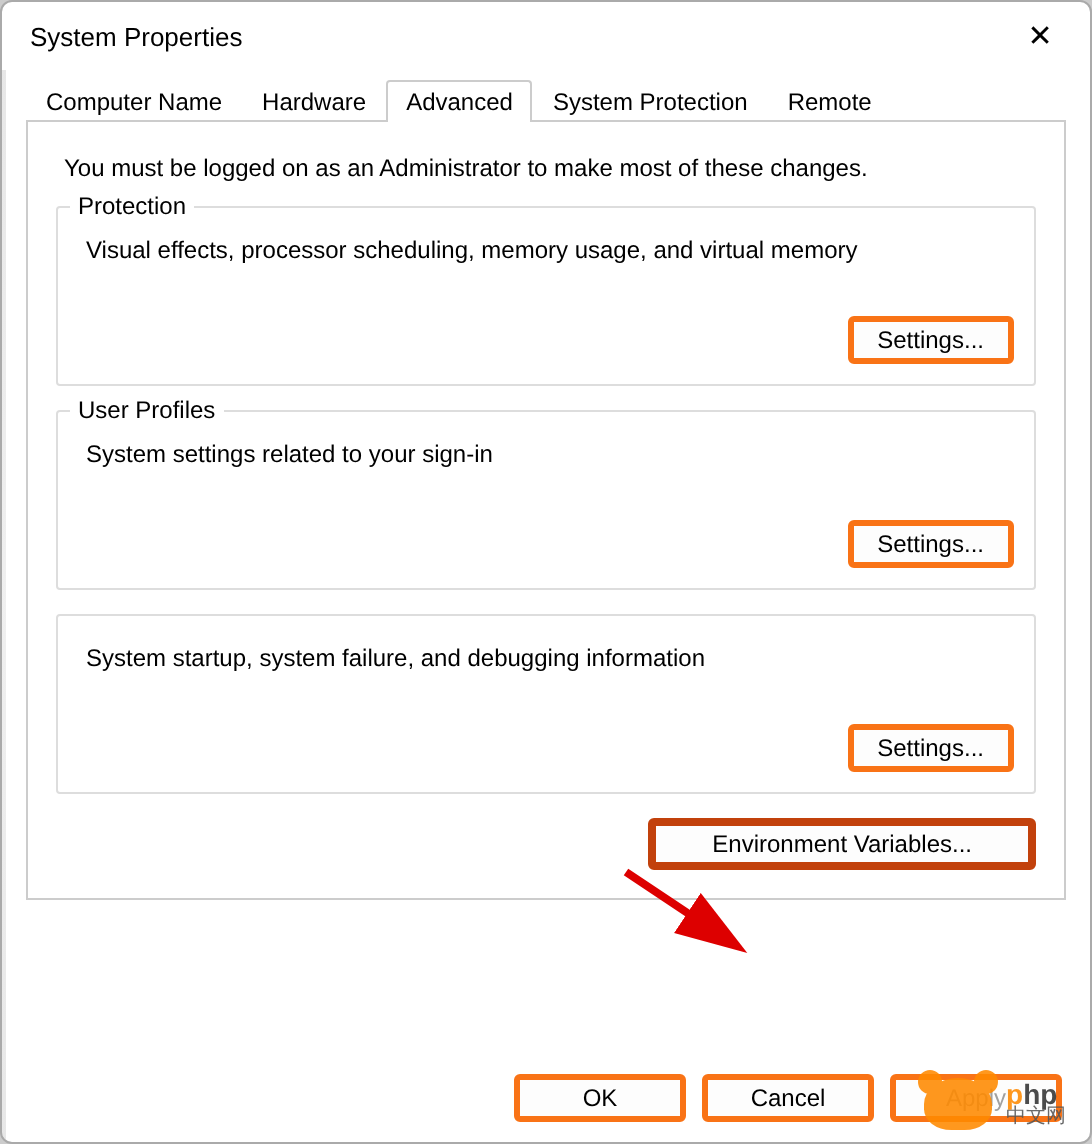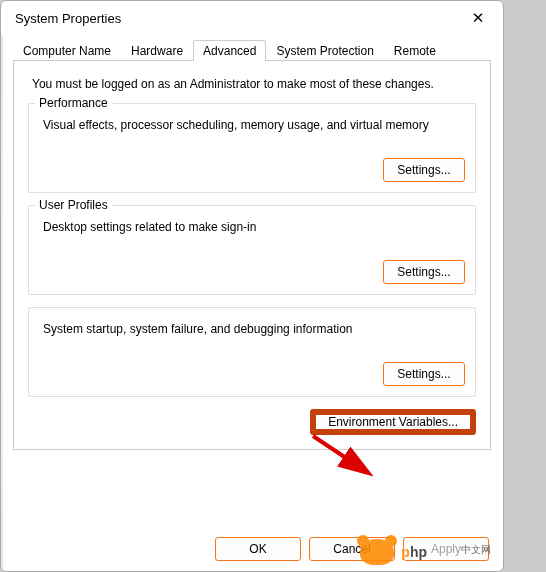--- a/index.html
+++ b/index.html
@@ -5,21 +5,21 @@
     * { box-sizing: border-box; margin: 0; padding: 0; }
     body {
       font-family: "Segoe UI", Tahoma, sans-serif;
       font-size: 12px;
       background: #ccc;
       width: 546px;
       height: 572px;
       overflow: hidden;
     }
     .window {
-      width: 504px;
+      width: 546px;
       height: 572px;
       background: #fff;
       border: 1px solid #aaa;
       border-radius: 6px;
       overflow: hidden;
       position: relative;
     }
     .titlebar {
       display: flex;
       justify-content: space-between;
@@ -76,33 +76,33 @@
       padding: 0 4px;
       font-size: 12px;
     }
     .group-desc { margin: 0 4px 26px 4px; font-size: 12px; }
     .btn-row { display: flex; justify-content: flex-end; }
     .btn {
       min-width: 82px;
       height: 24px;
       padding: 0 12px;
       background: #fdfdfd;
-      border: 1px solid #f97316;
+      border: 3px solid #f97316;
       border-radius: 3px;
       font-size: 12px;
       font-family: inherit;
       cursor: default;
     }
     .btn.disabled { color: #a0a0a0; }
     .env-row { display: flex; justify-content: flex-end; margin-top: 6px; }
     .env-btn {
       height: 26px;
-      padding: 0 12px;
+      padding: 0 28px;
       background: #fdfdfd;
-      border: 6px solid #c2410c;
+      border: 4px solid #c2410c;
       border-radius: 3px;
       font-size: 12px;
       font-family: inherit;
       cursor: default;
       text-align: center;
     }
     .footer {
       position: absolute;
       bottom: 10px;
       right: 14px;
@@ -129,22 +129,22 @@
       border-radius: 50% 50% 40% 40%; position: relative; display: inline-block;
       vertical-align: middle;
     }
     .wm-elephant::before, .wm-elephant::after {
       content: ""; position: absolute; width: 12px; height: 12px;
       background: #ff8a00; border-radius: 50%;
     }
     .wm-elephant::before { top: -4px; left: -3px; }
     .wm-elephant::after { top: -4px; right: -3px; }
     .wm-text {
-      display: inline-flex; flex-direction: row; vertical-align: middle;
-      margin-left: 4px; line-height: 1; gap: 34px;
+      display: inline-flex; flex-direction: column; vertical-align: middle;
+      margin-left: 4px; line-height: 1;
     }
     .wm-php { font-weight: bold; font-size: 14px; color: #333; }
     .wm-php .p1 { color: #ff8a00; }
     .wm-cn { font-size: 10px; color: #555; }
     .left-stripe {
       position: absolute; left: 0; top: 34px; bottom: 0; width: 2px;
       background: linear-gradient(#b0b0b0, #ccc, #b0b0b0);
       opacity: .3;
     }
   </style>
@@ -165,30 +165,30 @@
       <div class="tab">Hardware</div>
       <div class="tab active">Advanced</div>
       <div class="tab">System Protection</div>
       <div class="tab">Remote</div>
     </div>
 
     <div class="tab-body">
       <div class="admin-note">You must be logged on as an Administrator to make most of these changes.</div>
 
       <div class="group">
-        <div class="group-title">Performance</div>
+        <div class="group-title">Protection</div>
         <div class="group-desc">Visual effects, processor scheduling, memory usage, and virtual memory</div>
         <div class="btn-row">
           <button class="btn">Settings...</button>
         </div>
       </div>
 
       <div class="group">
         <div class="group-title">User Profiles</div>
-        <div class="group-desc">Desktop settings related to make sign-in</div>
+        <div class="group-desc">System settings related to your sign-in</div>
         <div class="btn-row">
           <button class="btn">Settings...</button>
         </div>
       </div>
 
       <div class="group">
         <div class="group-desc">System startup, system failure, and debugging information</div>
         <div class="btn-row">
           <button class="btn">Settings...</button>
         </div>

